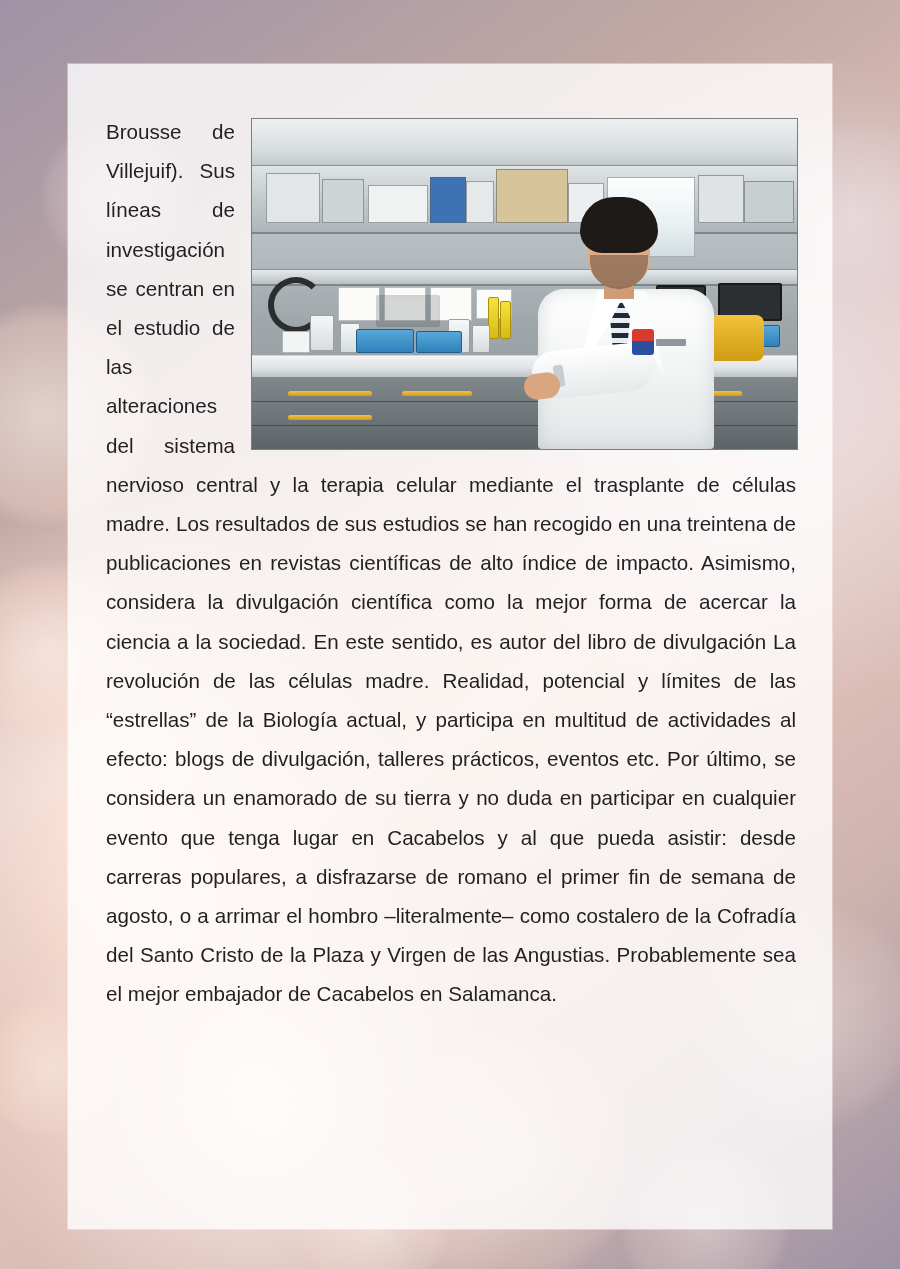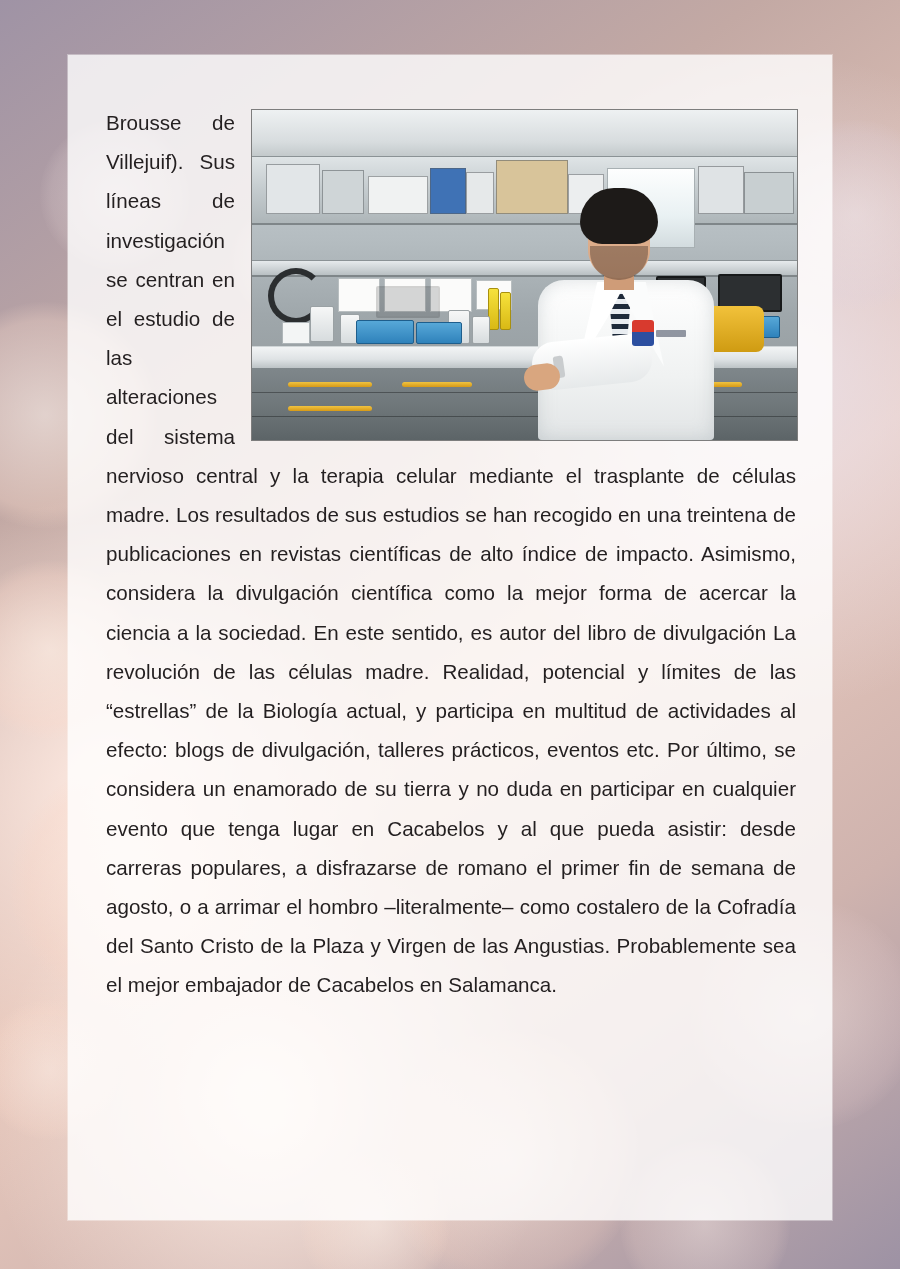--- a/index.html
+++ b/index.html
@@ -41,21 +41,21 @@
   .b8 { left: 40px;   top: 120px; width: 150px; height: 150px; background: radial-gradient(circle, rgba(246,236,236,0.40) 0%, rgba(232,216,216,0.18) 60%, rgba(232,216,216,0) 72%); }
   .b9 { left: 300px;  top: 1150px; width: 150px; height: 150px; background: radial-gradient(circle, rgba(255,244,236,0.45) 0%, rgba(252,224,208,0.18) 60%, rgba(252,224,208,0) 72%); }
   .b10 { left: 620px; top: 1140px; width: 170px; height: 170px; background: radial-gradient(circle, rgba(252,238,232,0.42) 0%, rgba(244,218,208,0.18) 60%, rgba(244,218,208,0) 72%); }
   .b11 { left: -20px; top: 1000px; width: 140px; height: 140px; background: radial-gradient(circle, rgba(255,240,232,0.48) 0%, rgba(252,222,208,0.20) 60%, rgba(252,222,208,0) 72%); }
   .b12 { left: 230px; top: 200px; width: 120px; height: 120px; background: radial-gradient(circle, rgba(252,242,238,0.30) 0%, rgba(240,226,222,0.12) 60%, rgba(240,226,222,0) 72%); }
 
   
   .sheet {
     position: absolute;
     left: 68px;
-    top: 55px;
+    top: 64px;
     width: 764px;
     height: 1165px;
     background: rgba(255,255,255,0.80);
     box-shadow: 0 0 0 1px rgba(255,255,255,0.35);
   }
 
   .article {
     position: absolute;
     left: 38px;
     top: 48px;

